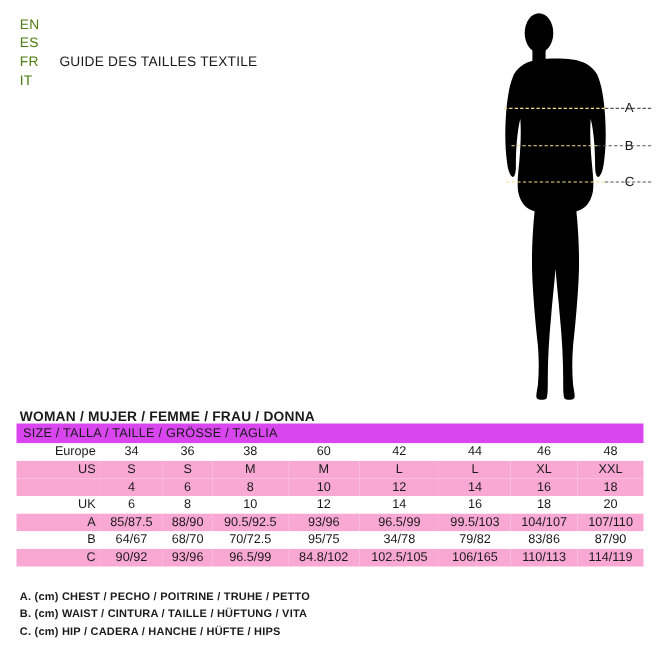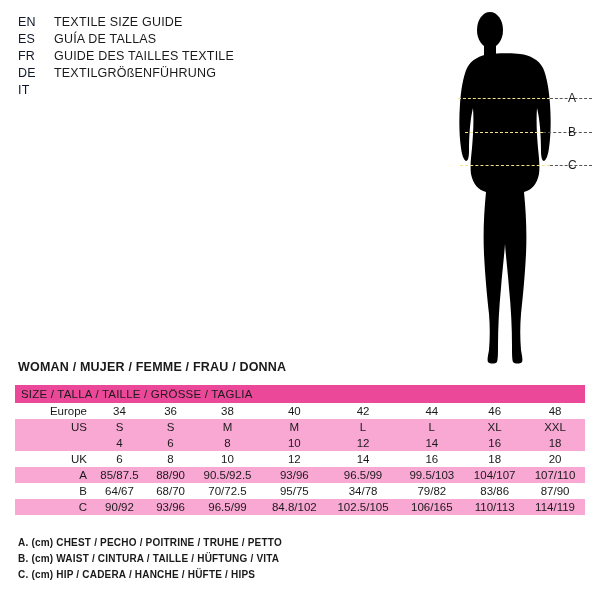--- a/index.html
+++ b/index.html
@@ -24,21 +24,21 @@
   .lang-row {
     display: flex;
     align-items: baseline;
     font-size: 12.5px;
     line-height: 17px;
     letter-spacing: 0.2px;
   }
   .lang-code {
     width: 36px;
     flex: 0 0 36px;
-    color: #0f172a;
+    color: #4d7c0f;
   }
   .lang-text {
     color: #1a1a1a;
   }
 
   
   #figure {
     position: absolute;
     left: 440px;
     top: 6px;
@@ -61,21 +61,21 @@
     position: absolute;
     font-size: 12px;
     color: #1a1a1a;
     font-family: "Liberation Sans", sans-serif;
   }
 
   
   #woman-title {
     position: absolute;
     left: 18px;
-    top: 360px;
+    top: 372px;
     font-size: 12.5px;
     font-weight: bold;
     letter-spacing: 0.2px;
     color: #1a1a1a;
   }
 
   
   #size-table {
     position: absolute;
     left: 15px;
@@ -84,21 +84,21 @@
     border-collapse: collapse;
     font-size: 11.5px;
     color: #1a1a1a;
   }
   #size-table td, #size-table th {
     padding: 2px 4px;
     text-align: center;
     font-weight: normal;
   }
   #size-table tr.header-row td {
-    background: #ec4899;
+    background: #d946ef;
     text-align: left;
     font-size: 11.5px;
     padding: 3px 6px;
     letter-spacing: 0.2px;
   }
   #size-table td.rowlabel {
     text-align: right;
     padding-left: 6px;
     width: 76px;
   }
@@ -116,33 +116,27 @@
     color: #1a1a1a;
   }
   #footnotes div { font-weight: bold; }
 </style>
 </head>
 <body>
 
 <div id="lang-block">
   <div class="lang-row">
     <span class="lang-code">EN</span>
-    <span class="lang-text">TEXTILE SIZE GUIDE</span>
   </div>
   <div class="lang-row">
     <span class="lang-code">ES</span>
-    <span class="lang-text">GUÍA DE TALLAS</span>
   </div>
   <div class="lang-row">
     <span class="lang-code">FR</span>
     <span class="lang-text">GUIDE DES TAILLES TEXTILE</span>
-  </div>
-  <div class="lang-row">
-    <span class="lang-code">DE</span>
-    <span class="lang-text">TEXTILGRÖßENFÜHRUNG</span>
   </div>
   <div class="lang-row">
     <span class="lang-code">IT</span>
   </div>
 </div>
 
 <div id="figure">
   <svg width="130" height="370" viewBox="0 0 130 370">
 
     <ellipse cx="50" cy="24" rx="13" ry="18" fill="#000000"></ellipse>
@@ -207,21 +201,21 @@
   <tbody>
     <tr class="header-row">
       <td colspan="9">SIZE / TALLA / TAILLE / GRÖSSE / TAGLIA</td>
     </tr>
 
     <tr class="plain">
       <td class="rowlabel">Europe</td>
       <td>34</td>
       <td>36</td>
       <td>38</td>
-      <td>40</td>
+      <td>60</td>
       <td>42</td>
       <td>44</td>
       <td>46</td>
       <td>48</td>
     </tr>
 
     <tr class="shade">
       <td class="rowlabel">US</td>
       <td>S</td>
       <td>S</td>

